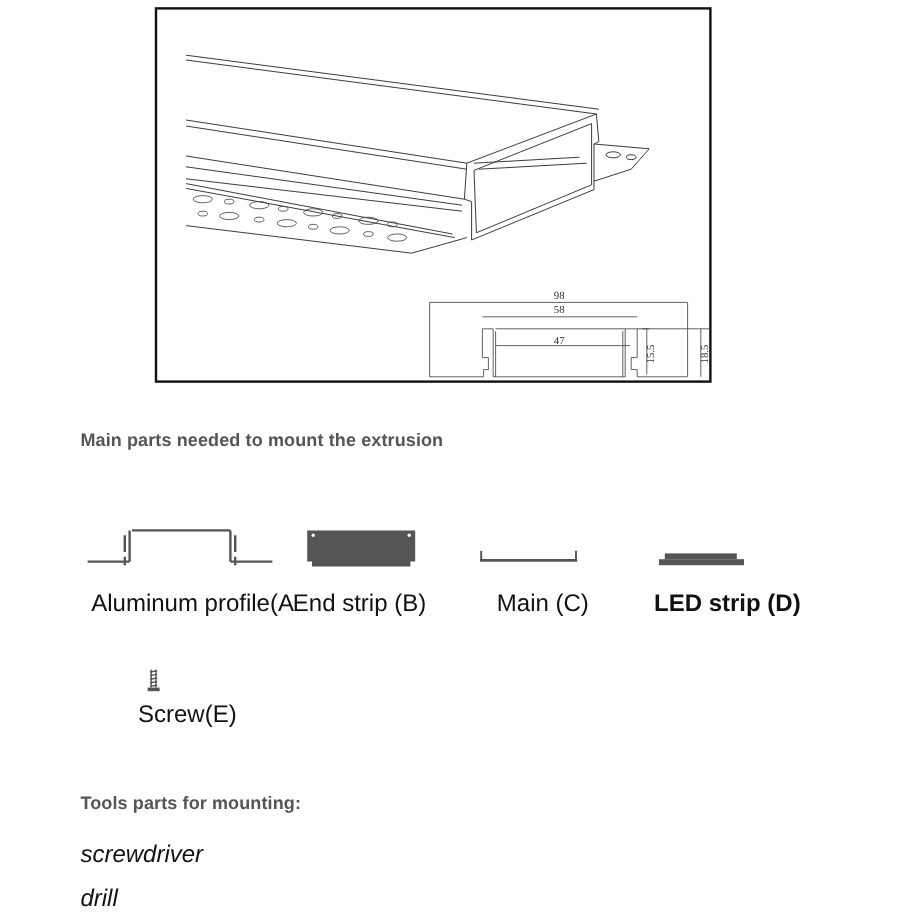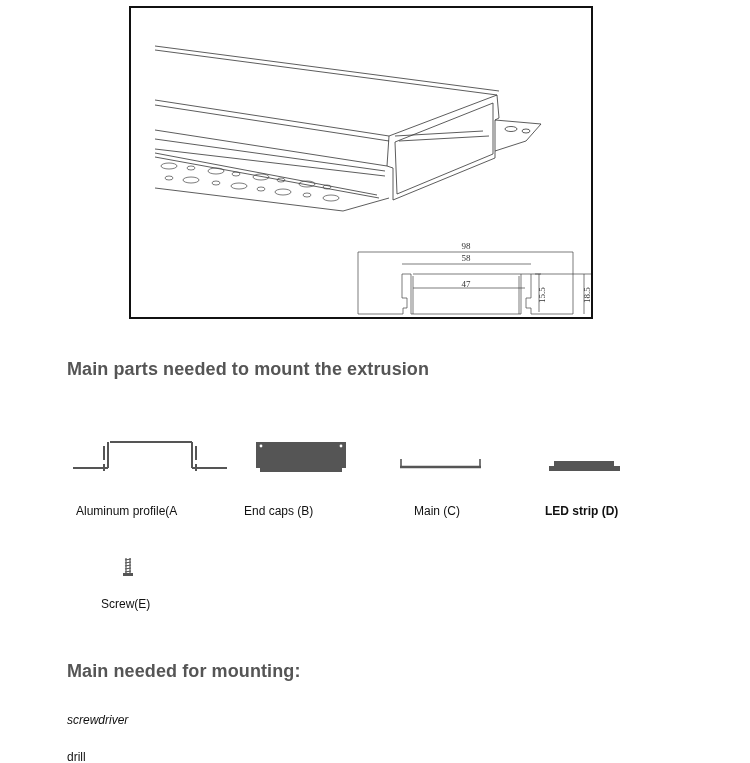--- a/index.html
+++ b/index.html
@@ -1,21 +1,21 @@
 <!DOCTYPE html>
 <html><head>
 <meta charset="utf-8">
 <style>
   html,body{margin:0;padding:0;background:#ffffff;}
   body{width:750px;height:763px;position:relative;overflow:hidden;font-family:"Liberation Sans",sans-serif;color:#111;}
   .abs{position:absolute;}
   .figure-frame{left:129px;top:6px;width:464px;height:313px;border:2px solid #111;box-sizing:border-box;background:#fff;}
   .figure-frame svg{position:absolute;left:0;top:0;}
-  .heading{font-weight:bold;font-size:18px;color:#555;letter-spacing:0.1px;}
-  .label{font-size:12px;color:#111;white-space:nowrap;margin-top:12px;}
+  .heading{font-weight:bold;font-size:15px;color:#555;letter-spacing:0.1px;}
+  .label{font-size:20px;color:#111;white-space:nowrap;}
   .dim{font-family:"Liberation Serif",serif;font-size:9px;fill:#333;}
 </style>
 </head>
 <body>
 
 <div class="abs figure-frame">
   <svg width="460" height="309" viewBox="0 0 460 309">
     <g fill="none" stroke="#333" stroke-width="0.8">
 
       <line x1="24" y1="38" x2="368" y2="83"></line>
@@ -97,21 +97,21 @@
     <line x1="124" y1="26" x2="124" y2="33"></line>
   </g>
 </svg>
 <div class="abs label" style="left:76px;top:492px;">Aluminum profile(A</div>
 
 <svg class="abs" style="left:255px;top:441px;" width="92" height="32">
   <path d="M1 1 L91 1 L91 27 L87 27 L87 31 L5 31 L5 27 L1 27 Z" fill="#555"></path>
   <circle cx="6" cy="5" r="1.4" fill="#fff"></circle>
   <circle cx="86" cy="5" r="1.4" fill="#fff"></circle>
 </svg>
-<div class="abs label" style="left:244px;top:492px;">End caps (B)</div>
+<div class="abs label" style="left:244px;top:492px;">End strip (B)</div>
 
 <svg class="abs" style="left:399px;top:457px;" width="84" height="12">
   <g stroke="#555" fill="none">
     <line x1="1" y1="10" x2="82" y2="10" stroke-width="2.4"></line>
     <line x1="2" y1="2" x2="2" y2="10" stroke-width="1.6"></line>
     <line x1="81" y1="2" x2="81" y2="10" stroke-width="1.6"></line>
   </g>
 </svg>
 <div class="abs label" style="left:414px;top:492px;">Main (C)</div>
 
@@ -126,17 +126,17 @@
     <line x1="3" y1="2" x2="9" y2="1"></line>
     <line x1="3" y1="5" x2="9" y2="4"></line>
     <line x1="3" y1="8" x2="9" y2="7"></line>
     <line x1="3" y1="11" x2="9" y2="10"></line>
     <line x1="3" y1="14" x2="9" y2="13"></line>
     <line x1="4" y1="0" x2="4" y2="15"></line>
     <line x1="8" y1="0" x2="8" y2="15"></line>
   </g>
   <rect x="1" y="15" width="10" height="3" fill="#555"></rect>
 </svg>
-<div class="abs label" style="left:101px;top:585px;">Screw(E)</div>
+<div class="abs label" style="left:115px;top:585px;">Screw(E)</div>
 
-<div class="abs heading" style="left:67px;top:661px;">Main needed for mounting:</div>
+<div class="abs heading" style="left:67px;top:661px;">Tools parts for mounting:</div>
 <div class="abs label" style="left:67px;top:701px;font-style:italic;">screwdriver</div>
-<div class="abs label" style="left:67px;top:738px;">drill</div>
+<div class="abs label" style="left:67px;top:738px;font-style:italic;">drill</div>
 
 </body></html>

